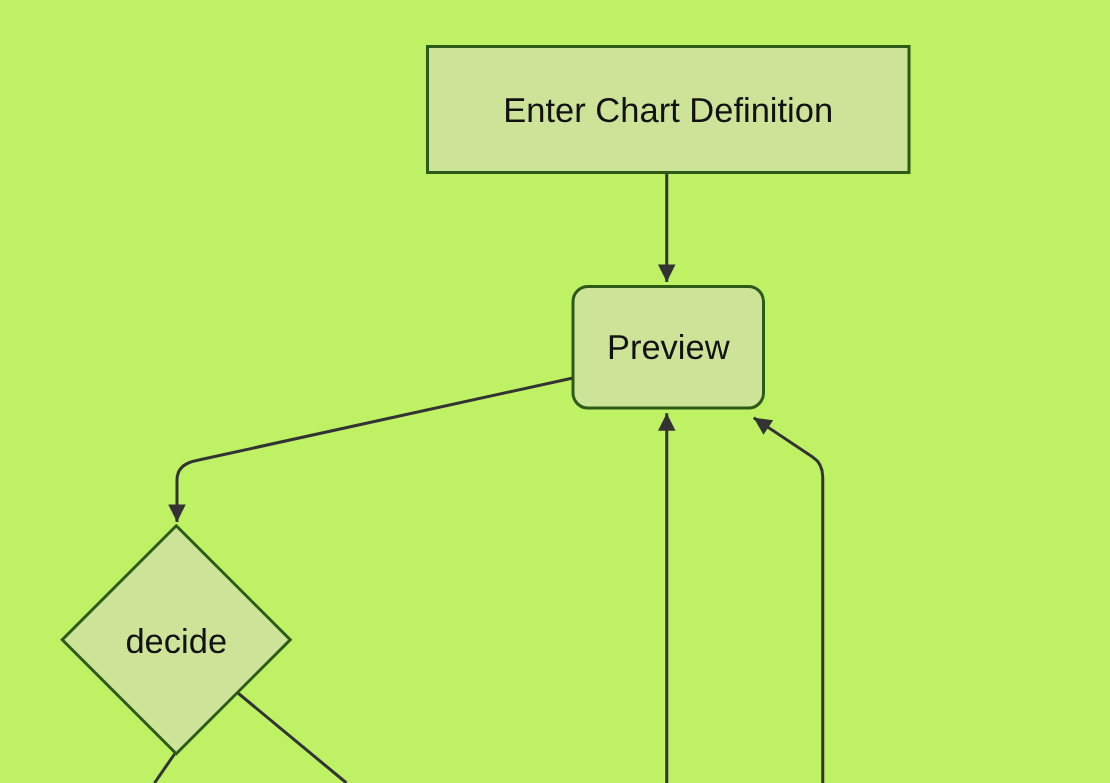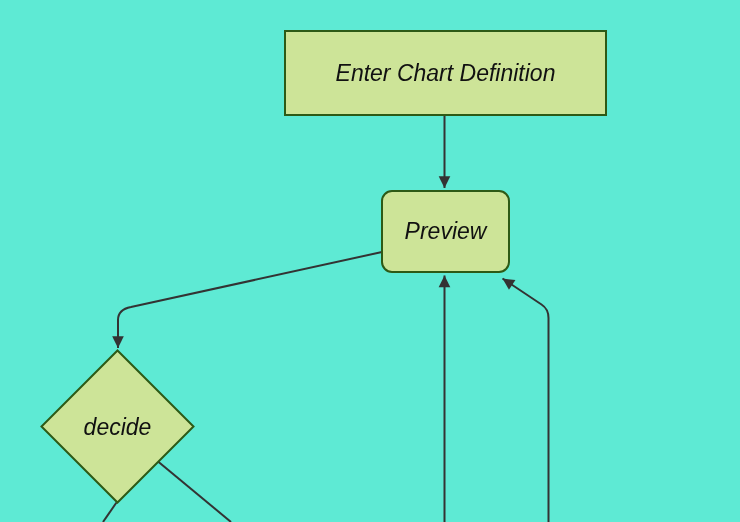--- a/index.html
+++ b/index.html
@@ -30,21 +30,21 @@
     fill: var(--text-color, #111111);
     font-family: "Liberation Sans", "DejaVu Sans", sans-serif;
     font-size: 23px;
     text-anchor: middle;
     dominant-baseline: middle;
   }
 </style>
 </head>
 <body>
 
-<div class="canvas" style="--node-fill: #cde498; --node-border: #2d5a16; --edge-color: #333333; --text-color: #111111; background: #5eead4; font-style: italic;">
+<div class="canvas" style="--node-fill: #cde498; --node-border: #2d5a16; --edge-color: #333333; --text-color: #111111; background: #bef264;">
   <svg width="740" height="522" viewBox="0 0 740 522">
 
     <defs>
       <marker id="arrow" viewBox="0 0 12 12" markerWidth="7" markerHeight="7" refX="11" refY="6" orient="auto" markerUnits="strokeWidth">
         <path d="M1,1 L11,6 L1,11 Z" fill="#333333"></path>
       </marker>
     </defs>
 
     <path class="edge" d="M444.5,115 V188" marker-end="url(#arrow)"></path>
 

